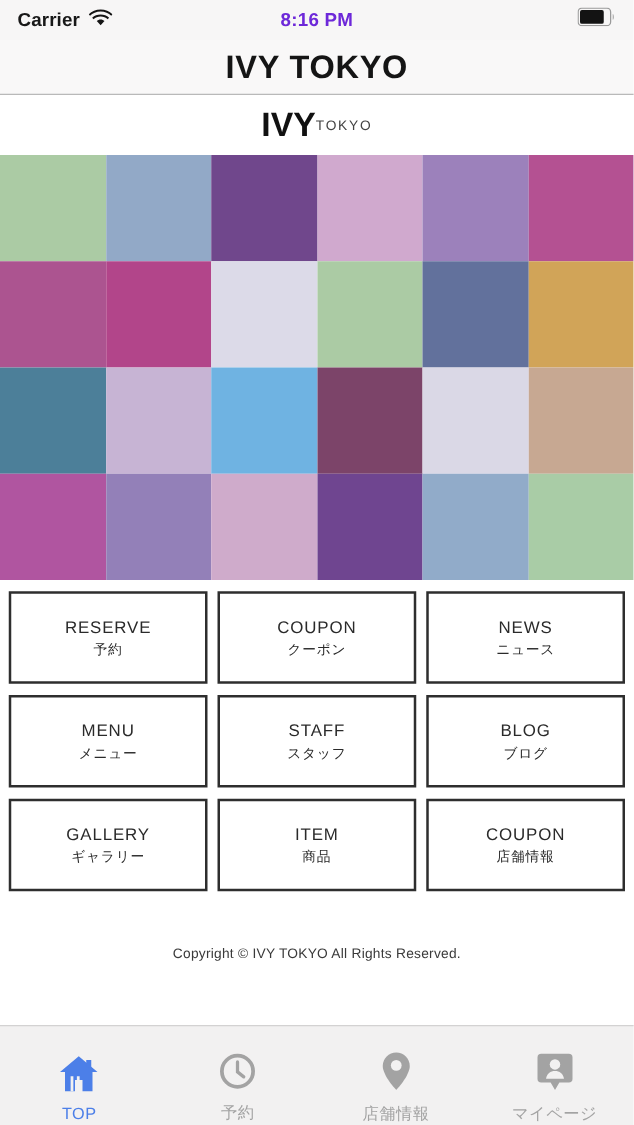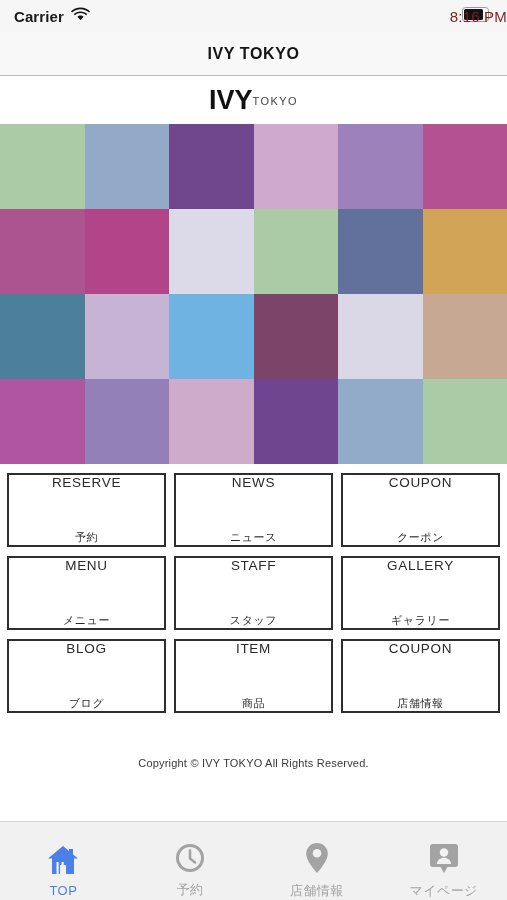--- a/index.html
+++ b/index.html
@@ -13,32 +13,32 @@
 
   
   .statusbar {
     height:32px; background:#f7f6f6; flex:0 0 32px;
     display:flex; align-items:center; padding:0 14px; position:relative;
   }
   .sb-left { display:flex; align-items:center; gap:7px; }
   .sb-carrier { font-size:15px; font-weight:600; color:#181818; letter-spacing:.1px; }
   .wifi-ico { display:block; }
   .sb-time {
-    position:absolute; left:0; right:0; text-align:right;
-    font-size:15px; font-weight:400; color:#7f1d1d; letter-spacing:.2px;
+    position:absolute; left:0; right:0; text-align:center;
+    font-size:15px; font-weight:700; color:#6d28d9; letter-spacing:.2px;
     pointer-events:none;
   }
   .sb-right { margin-left:auto; display:flex; align-items:center; }
 
   
   .navbar {
     flex:0 0 44px; background:#f9f8f8; border-bottom:1px solid #b9b9b9;
     display:flex; align-items:center; justify-content:center;
   }
-  .nav-title { font-size:16px; font-weight:700; color:#151515; letter-spacing:.6px; }
+  .nav-title { font-size:26px; font-weight:700; color:#151515; letter-spacing:.6px; }
 
   
   .content { flex:1 1 auto; overflow:hidden; background:#fff; display:flex; flex-direction:column; }
 
   
   .logo-wrap {
     flex:0 0 48px; background:#fff;
     display:flex; flex-direction:row; align-items:center; justify-content:center;
     padding-top:2px;
   }
@@ -55,21 +55,21 @@
   .hero .sw { width:100%; height:100%; }
 
   
   .menu-grid {
     padding:9px 7px 0 7px;
     display:grid; grid-template-columns:repeat(3,1fr);
     gap:9px 8px;
   }
   .menu-btn {
     border:2px solid #2e2e2e; background:#fff; height:74px;
-    display:flex; flex-direction:column; align-items:center; justify-content:space-between;
+    display:flex; flex-direction:column; align-items:center; justify-content:center;
     gap:3px; cursor:pointer;
   }
   .mb-en { font-size:13.5px; color:#2a2a2a; letter-spacing:.7px; }
   .mb-ja { font-size:11px; color:#2a2a2a; letter-spacing:.6px; }
 
   
   .copyright {
     flex:1 1 auto; display:flex; align-items:center; justify-content:center;
     font-size:11px; color:#3a3a3a; letter-spacing:.2px; padding:6px 6px 14px;
   }
@@ -149,42 +149,42 @@
         <div class="sw" style="background: rgb(145, 171, 201);"></div>
         <div class="sw" style="background: rgb(169, 204, 166);"></div>
       </div>
 
     <div class="menu-grid" id="menu-grid">
         <div class="menu-btn">
           <div class="mb-en">RESERVE</div>
           <div class="mb-ja">予約</div>
         </div>
         <div class="menu-btn">
+          <div class="mb-en">COUPON</div>
+          <div class="mb-ja">クーポン</div>
+        </div>
+        <div class="menu-btn">
           <div class="mb-en">NEWS</div>
           <div class="mb-ja">ニュース</div>
         </div>
         <div class="menu-btn">
-          <div class="mb-en">COUPON</div>
-          <div class="mb-ja">クーポン</div>
-        </div>
-        <div class="menu-btn">
           <div class="mb-en">MENU</div>
           <div class="mb-ja">メニュー</div>
         </div>
         <div class="menu-btn">
           <div class="mb-en">STAFF</div>
           <div class="mb-ja">スタッフ</div>
         </div>
         <div class="menu-btn">
+          <div class="mb-en">BLOG</div>
+          <div class="mb-ja">ブログ</div>
+        </div>
+        <div class="menu-btn">
           <div class="mb-en">GALLERY</div>
           <div class="mb-ja">ギャラリー</div>
-        </div>
-        <div class="menu-btn">
-          <div class="mb-en">BLOG</div>
-          <div class="mb-ja">ブログ</div>
         </div>
         <div class="menu-btn">
           <div class="mb-en">ITEM</div>
           <div class="mb-ja">商品</div>
         </div>
         <div class="menu-btn">
           <div class="mb-en">COUPON</div>
           <div class="mb-ja">店舗情報</div>
         </div>
       </div>

